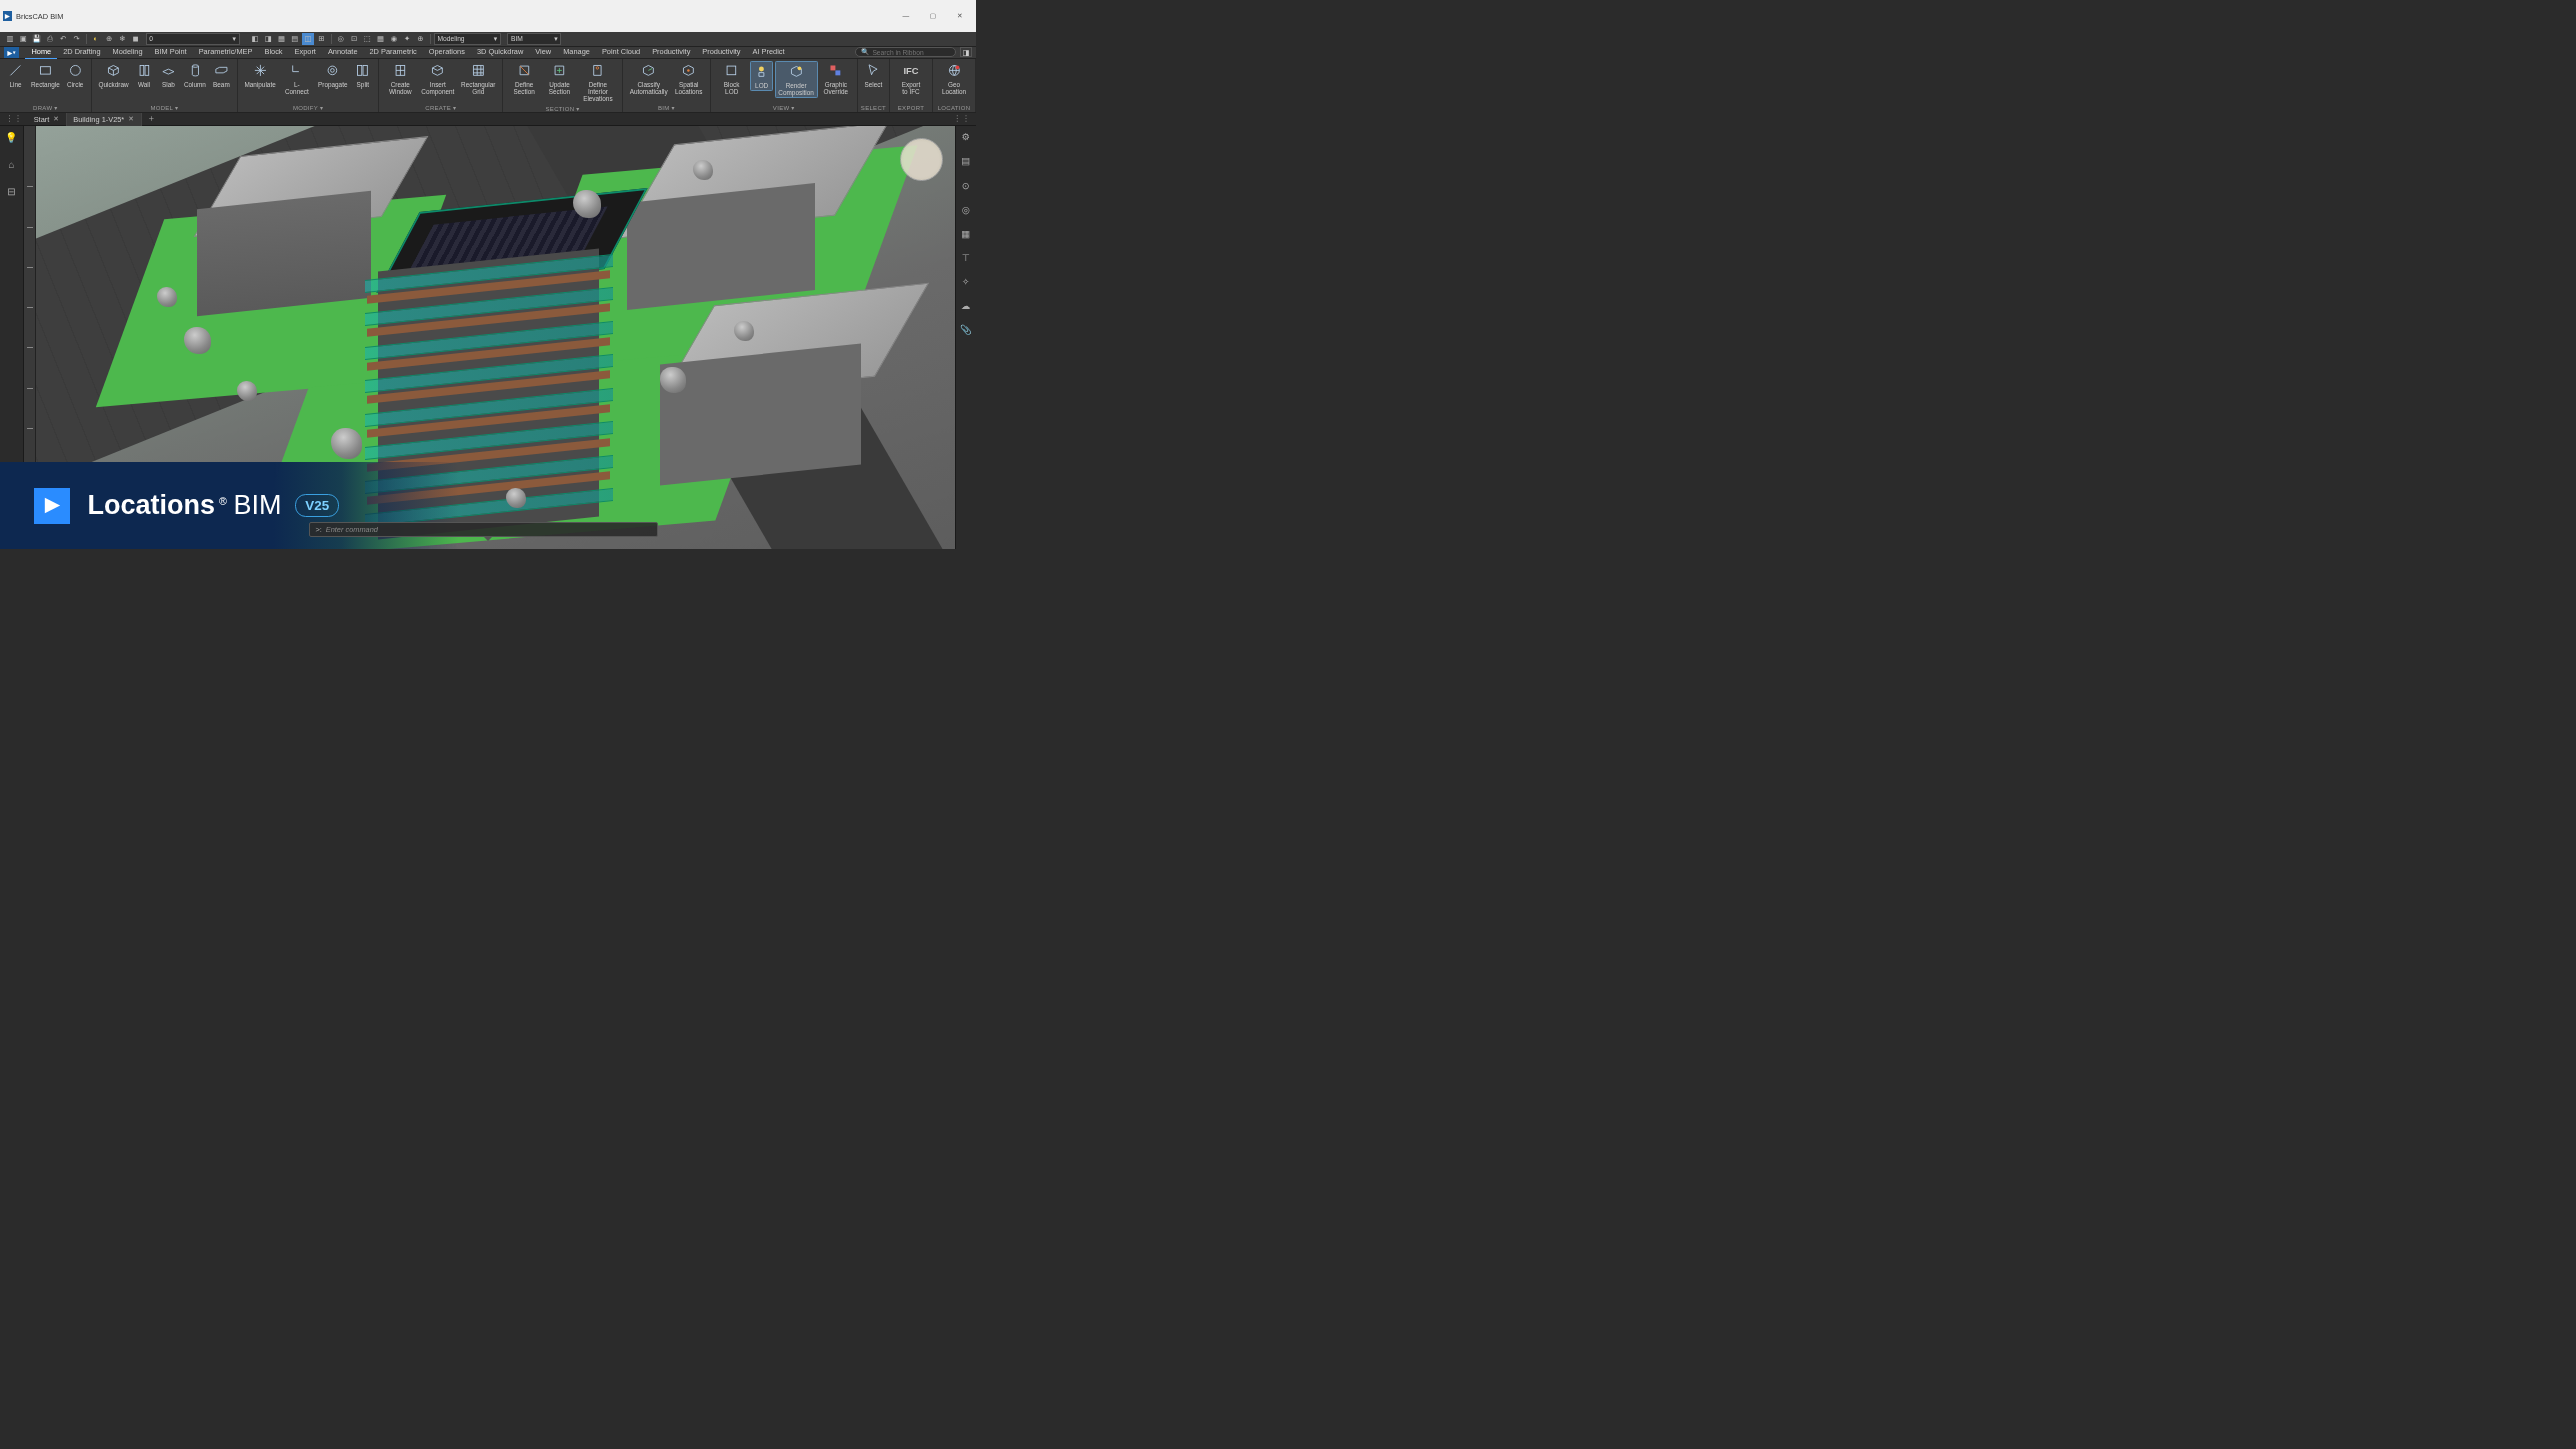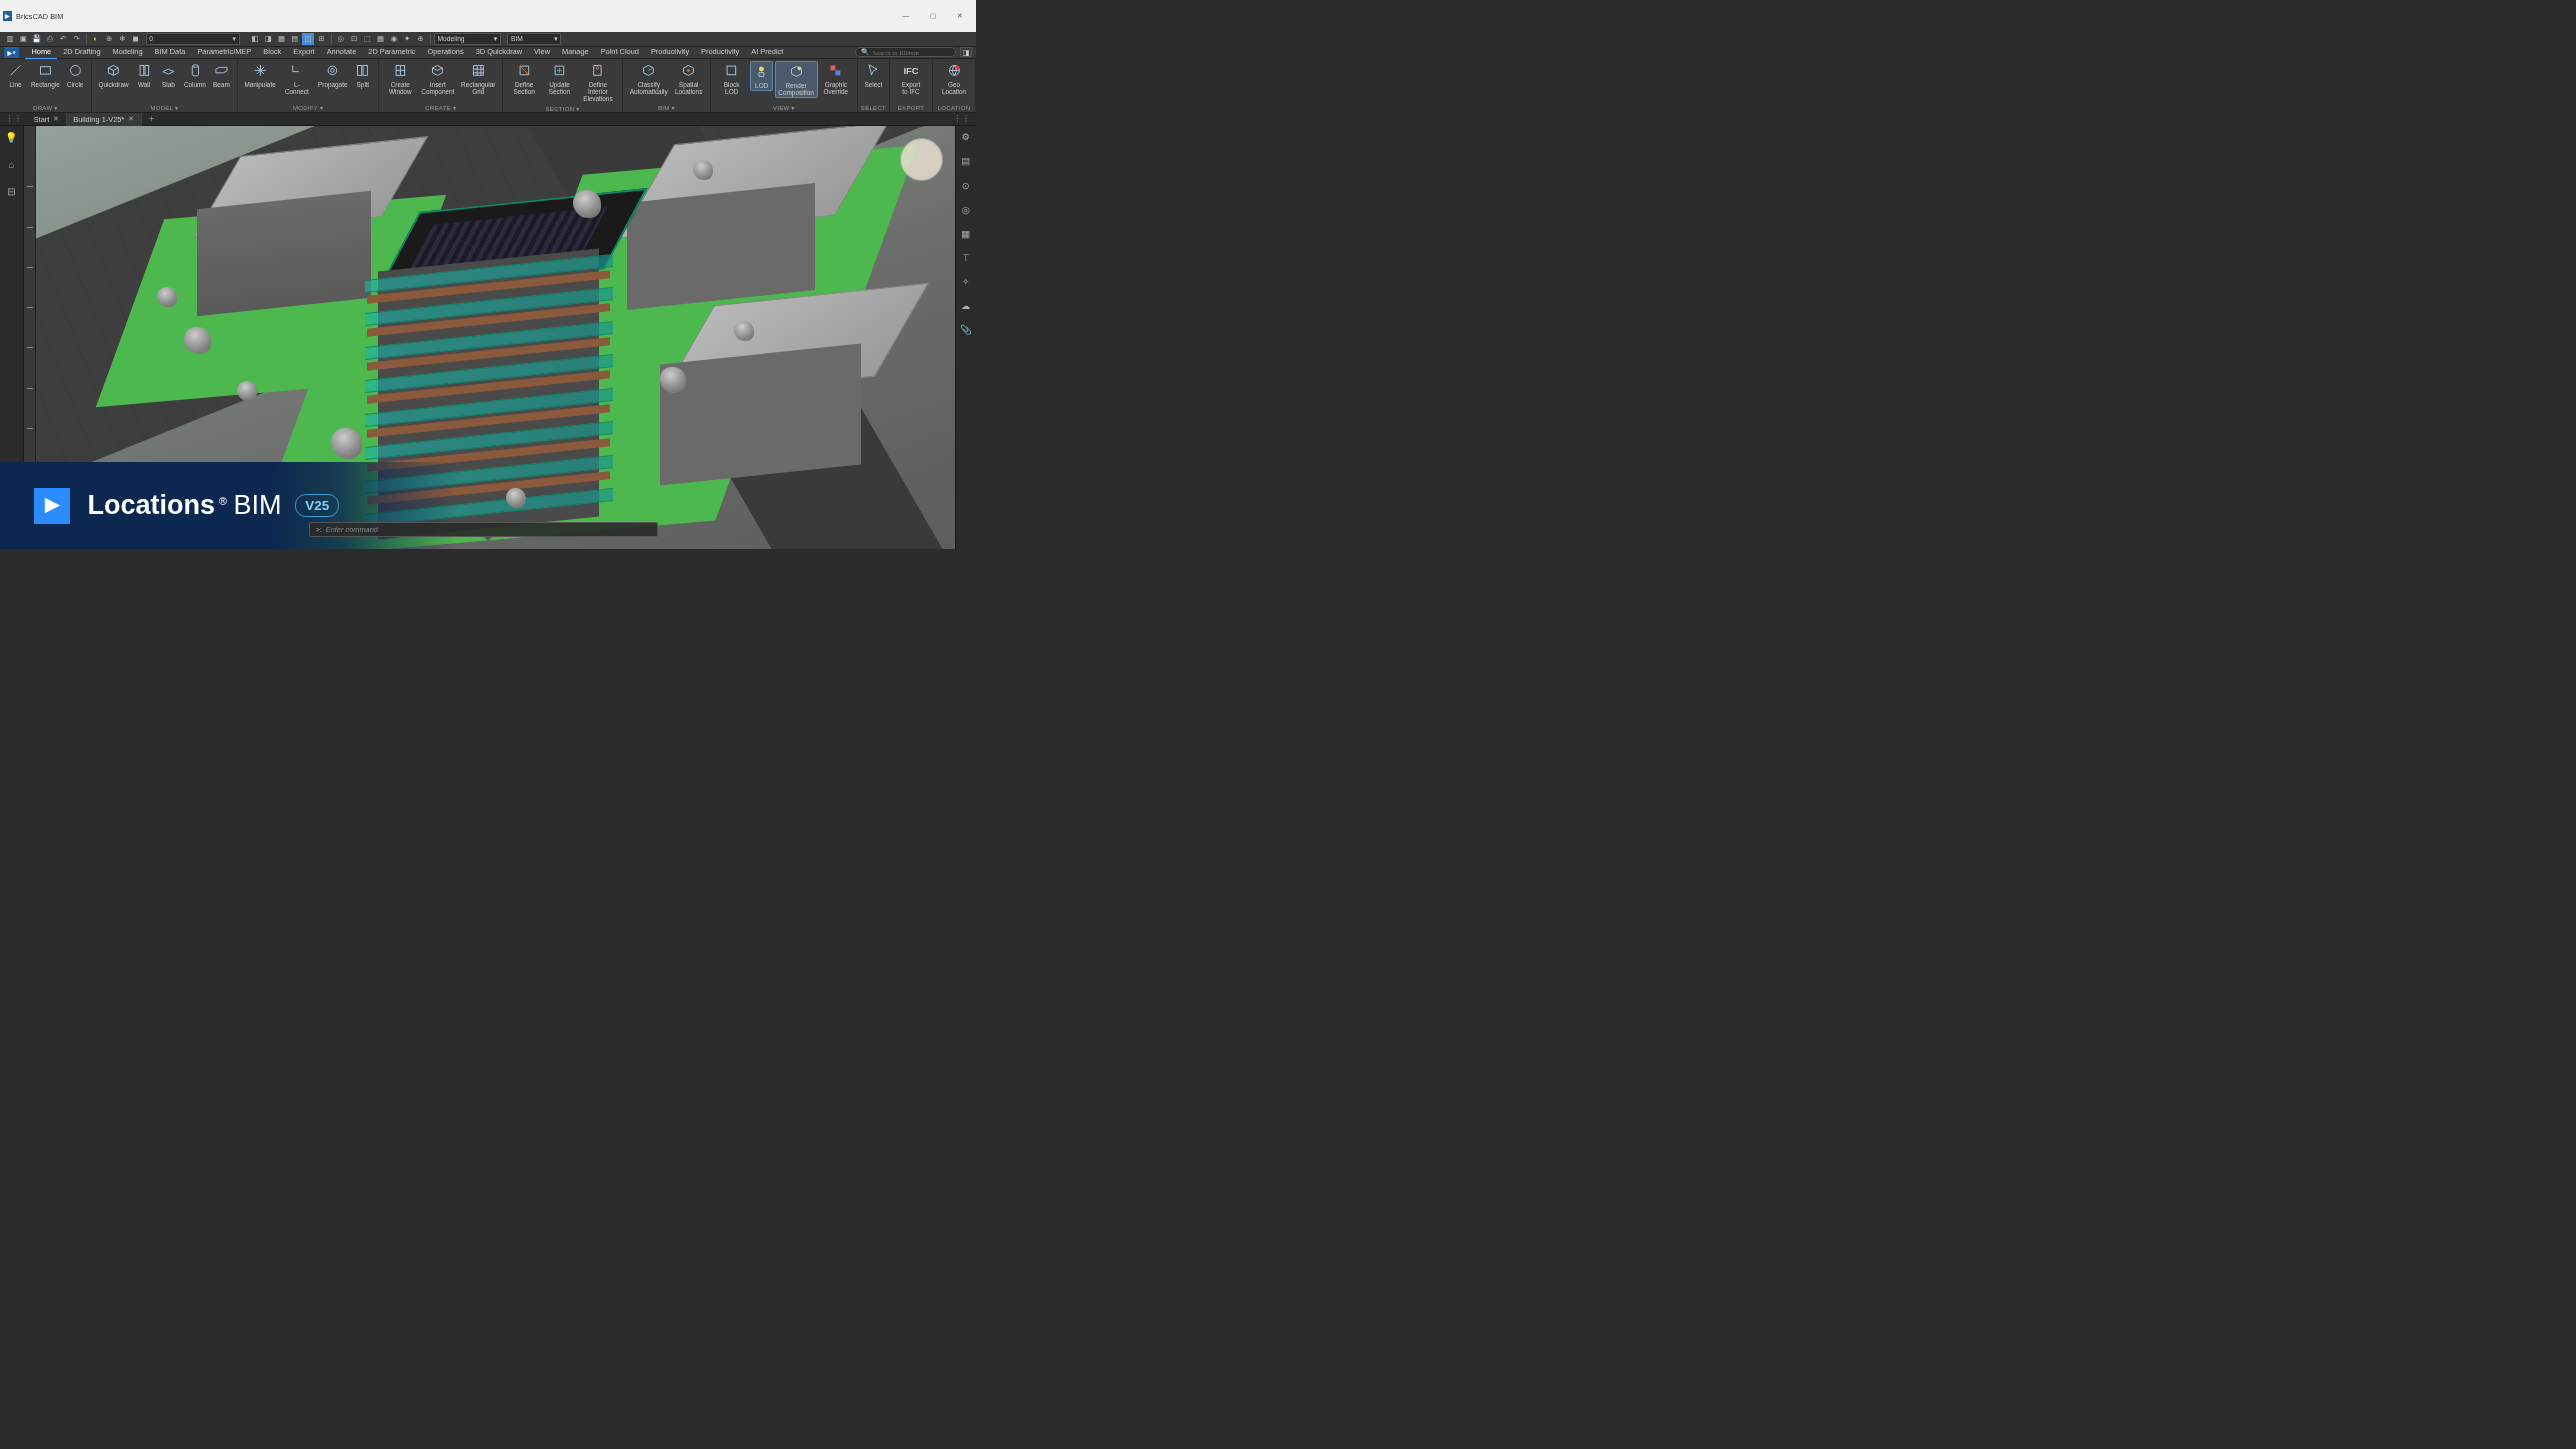--- a/index.html
+++ b/index.html
@@ -19,21 +19,21 @@
 .qat .layer-combo { height: 12px; background: #2b2b2b; border: 0.7px solid #555; color: #ccc; padding: 0 2.7px; min-width: 94px; display:flex; align-items:center; font-size:6.7px; margin-left:2.7px; }
 .qat .wspace-combo { height: 12px; background: #2b2b2b; border: 0.7px solid #555; color: #ccc; padding: 0 2.7px; min-width: 67px; display:flex; align-items:center; font-size:6.7px; }
 
 
 .menubar { height: 12px; background: #3a3a3a; display: flex; align-items: center; padding: 0 4px; border-bottom: 0.7px solid #222; }
 .menubar .app-btn { width: 14.8px; height: 10.7px; background: #1e5fa0; margin-right: 6.7px; display:flex;align-items:center;justify-content:center;color:#fff;font-size:6px;font-weight:bold; }
 .menubar .menu-item { padding: 1.3px 6px; font-size: 7.4px; color: #ccc; cursor: pointer; }
 .menubar .menu-item.active { border-bottom: 1.3px solid #4aa3ff; color: #fff; }
 .menubar .search-ribbon { margin-left: auto; display: flex; align-items: center; background: #2b2b2b; border: 0.7px solid #555; border-radius: 6.7px; padding: 0.7px 5.4px; width: 101px; height: 10px; }
 .menubar .search-ribbon .icon { color: #888; margin-right: 2.7px; font-size:6.7px; }
-.menubar .search-ribbon input { background: transparent; border: none; color: #aaa; font-size: 6.7px; outline: none; width: 100%; font-family: Liberation Serif, serif; }
+.menubar .search-ribbon input { background: transparent; border: none; color: #aaa; font-size: 6.7px; outline: none; width: 100%; }
 .menubar .panel-btn { width: 12px; height: 10px; margin-left: 4px; border:0.7px solid #555; display:flex;align-items:center;justify-content:center; }
 
 
 .ribbon { height: 54px; background: #3a3a3a; display: flex; border-bottom: 0.7px solid #222; }
 .ribbon-group { display: flex; flex-direction: column; border-right: 0.7px solid #2a2a2a; padding-top: 2.7px; }
 .ribbon-group .tools { display: flex; flex: 1; align-items: flex-start; padding: 0 4px; gap: 1.3px; }
 .ribbon-group .group-label { text-align: center; font-size: 6px; color: #999; padding: 1.3px 0; text-transform: uppercase; letter-spacing: 0.3px; }
 .ribbon-tool { display: flex; flex-direction: column; align-items: center; justify-content: flex-start; padding: 1.3px 2.7px; min-width: 23px; cursor: pointer; border-radius: 1.3px; }
 .ribbon-tool.active { background: #4a5a6a; border: 0.7px solid #5a8ab0; }
 .ribbon-tool .ticon { width: 16px; height: 16px; display: flex; align-items: center; justify-content: center; margin-bottom: 2px; }
@@ -172,21 +172,21 @@
     <span style="margin-left:auto;">▾</span>
   </div>
 </div>
 
 <div class="menubar">
   <div class="app-btn">▶<span style="font-size:4.7px;margin-left:0.7px;">▾</span></div>
   <div id="menubar-items" style="display: flex;">
       <div class="menu-item active">Home</div>
       <div class="menu-item">2D Drafting</div>
       <div class="menu-item">Modeling</div>
-      <div class="menu-item">BIM Data</div>
+      <div class="menu-item">BIM Point</div>
       <div class="menu-item">Parametric/MEP</div>
       <div class="menu-item">Block</div>
       <div class="menu-item">Export</div>
       <div class="menu-item">Annotate</div>
       <div class="menu-item">2D Parametric</div>
       <div class="menu-item">Operations</div>
       <div class="menu-item">3D Quickdraw</div>
       <div class="menu-item">View</div>
       <div class="menu-item">Manage</div>
       <div class="menu-item">Point Cloud</div>

